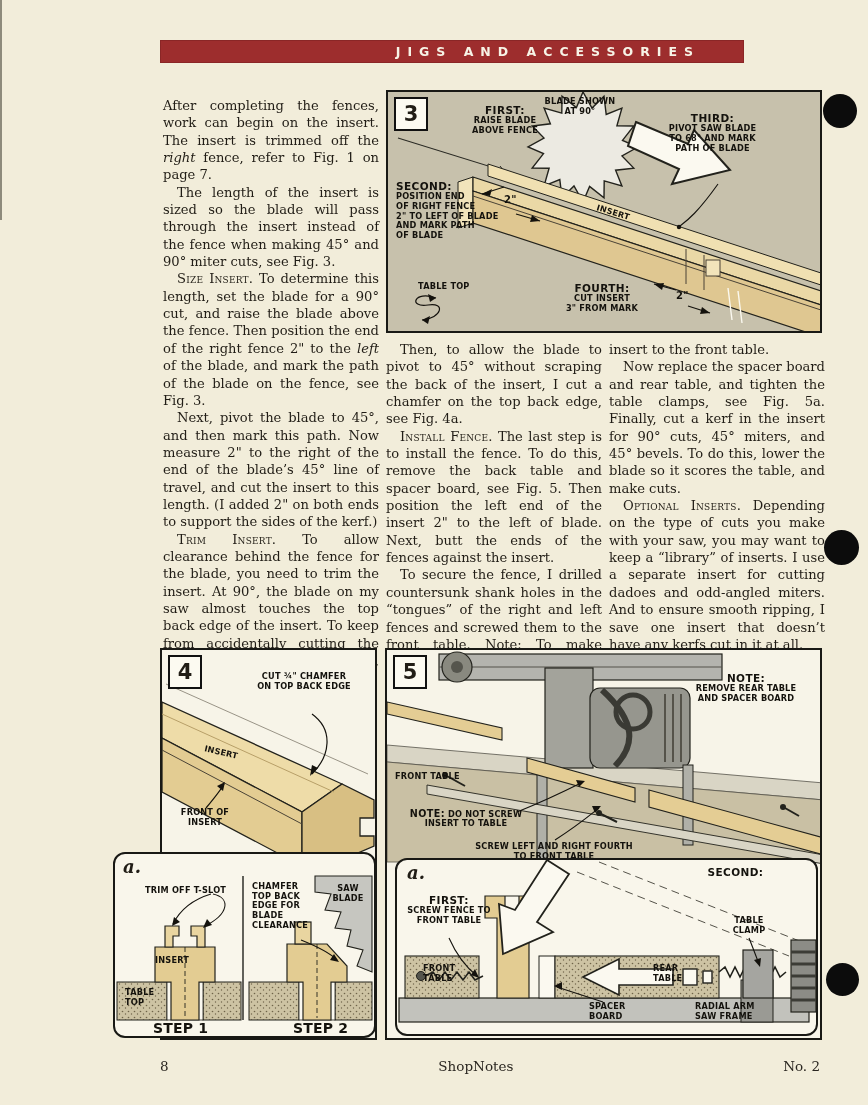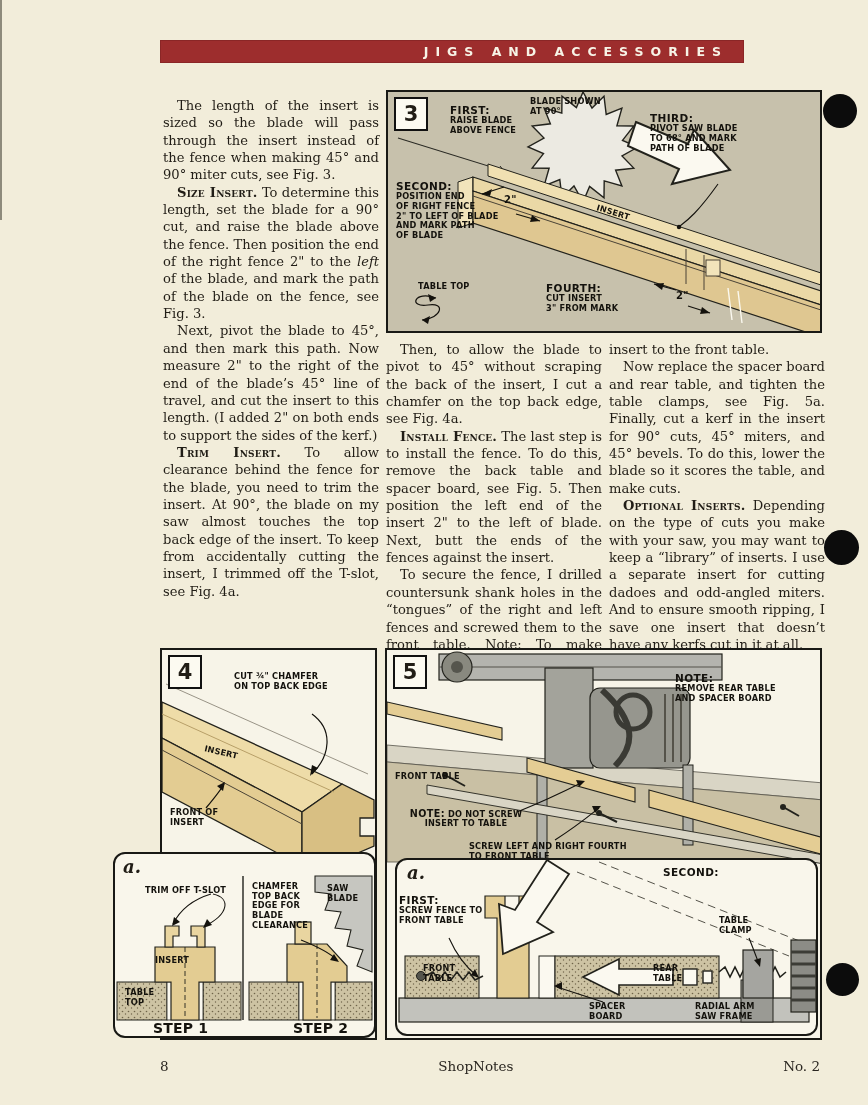--- a/index.html
+++ b/index.html
@@ -1,29 +1,29 @@
 <!DOCTYPE html>
 <html><head>
 <meta charset="utf-8">
 <style>
   html,body{margin:0;padding:0}
   body{width:868px;height:1105px;background:#f2edda;position:relative;overflow:hidden;
        font-family:"DejaVu Serif",serif;color:#211d16}
   .page{position:absolute;inset:0}
   
   .header-bar{position:absolute;left:160px;top:40px;width:584px;height:23px;background:#9d2d2d;
-    display:flex;align-items:center;justify-content:flex-end;padding-right:16px;box-sizing:border-box;
+    display:flex;align-items:center;justify-content:flex-end;padding-right:44px;box-sizing:border-box;
     box-shadow:0 0 0 1px #8a2626 inset}
   .header-bar .hdr{color:#f7f3e6;font-family:"DejaVu Sans",sans-serif;font-weight:bold;
     font-size:12.5px;letter-spacing:7px;white-space:nowrap}
   
   .col{position:absolute;width:216px;text-align:justify;font-size:13.1px;line-height:17.35px}
   .col p{margin:0;text-indent:14px}
   .col p.flush{text-indent:0}
-  .lead{font-weight:bold;font-variant:small-caps;letter-spacing:.2px}
+  .lead{font-weight:normal;font-variant:small-caps;letter-spacing:.2px}
   .ital{font-style:italic}
   #col1{left:163px;top:97px}
   #col2{left:386px;top:341px}
   #col3{left:609px;top:341px}
   
   .fig{position:absolute;border:2.5px solid #191915;box-sizing:border-box;z-index:1}
   #fig3{left:386px;top:90px;width:436px;height:243px;background:#c7c1ac;overflow:hidden}
   #fig4{left:160px;top:648px;width:217px;height:392px;background:#f7f4e8}
   #fig5{left:385px;top:648px;width:437px;height:392px;background:#f7f4e8;overflow:hidden}
   .subfig{position:absolute;background:#f9f6eb;border:2px solid #191915;border-radius:12px;z-index:3;box-sizing:border-box}
@@ -33,21 +33,21 @@
     font-family:"DejaVu Sans",sans-serif;font-weight:bold;font-size:21px;display:flex;align-items:center;
     justify-content:center;z-index:6}
   .fig-label{position:absolute;font-family:"DejaVu Sans",sans-serif;font-size:8.2px;font-weight:bold;
     line-height:1.18;color:#14120d;letter-spacing:.2px;z-index:4}
   .lbl-head{display:block;font-size:10.5px;letter-spacing:.4px}
   .lbl-body{display:block;white-space:pre-line}
   .one .lbl-body{display:block}
   .inline-head{white-space:pre-line}
   .inline-head .lbl-head{display:inline;font-size:9.6px}
   .inline-head .lbl-body{display:inline}
-  .ctr{}
+  .ctr{text-align:center}
   .alabel{position:absolute;font-family:"DejaVu Serif",serif;font-weight:bold;font-style:italic;
     font-size:18px;z-index:6;line-height:1}
   .figart{position:absolute;left:0;top:0;z-index:1}
   .hole{position:absolute;background:#0c0c0c;border-radius:50%;z-index:9}
   #hole1{left:823px;top:94px;width:34px;height:34px}
   #hole2{left:824px;top:530px;width:35px;height:35px}
   #hole3{left:826px;top:963px;width:33px;height:33px}
   .footer{position:absolute;left:160px;top:1058px;width:660px;display:flex;justify-content:space-between;
     font-size:13.5px;color:#2a2620;z-index:2}
   .edge{position:absolute;left:0;top:0;width:2px;height:220px;background:#8e8b7c;z-index:8}
@@ -57,20 +57,21 @@
 
 <div class="page">
 
   <div class="edge"></div>
 
   <div class="header-bar">
     <span class="hdr">JIGS AND ACCESSORIES</span>
   </div>
 
   <div class="col" id="col1">
+      <p class="flush"><span>After completing the fences, work can begin on the insert. The insert is trimmed off the </span><span class="ital">right</span><span> fence, refer to Fig. 1 on page 7.</span></p>
       <p><span>The length of the insert is sized so the blade will pass through the insert instead of the fence when making 45° and 90° miter cuts, see Fig. 3.</span></p>
       <p><span class="lead">Size Insert.</span><span> To determine this length, set the blade for a 90° cut, and raise the blade above the fence. Then position the end of the right fence 2" to the </span><span class="ital">left</span><span> of the blade, and mark the path of the blade on the fence, see Fig. 3.</span></p>
       <p><span>Next, pivot the blade to 45°, and then mark this path. Now measure 2" to the right of the end of the blade’s 45° line of travel, and cut the insert to this length. (I added 2" on both ends to support the sides of the kerf.)</span></p>
       <p><span class="lead">Trim Insert.</span><span> To allow clearance behind the fence for the blade, you need to trim the insert. At 90°, the blade on my saw almost touches the top back edge of the insert. To keep from accidentally cutting the insert, I trimmed off the T-slot, see Fig. 4a.</span></p>
     </div>
   <div class="col" id="col2">
       <p><span>Then, to allow the blade to pivot to 45° without scraping the back of the insert, I cut a chamfer on the top back edge, see Fig. 4a.</span></p>
       <p><span class="lead">Install Fence.</span><span> The last step is to install the fence. To do this, remove the back table and spacer board, see Fig. 5. Then position the left end of the insert 2" to the left of blade. Next, butt the ends of the fences against the insert.</span></p>
       <p><span>To secure the fence, I drilled countersunk shank holes in the “tongues” of the right and left fences and screwed them to the front table. Note: To make replacement easier, don’t screw the</span></p>
     </div>

